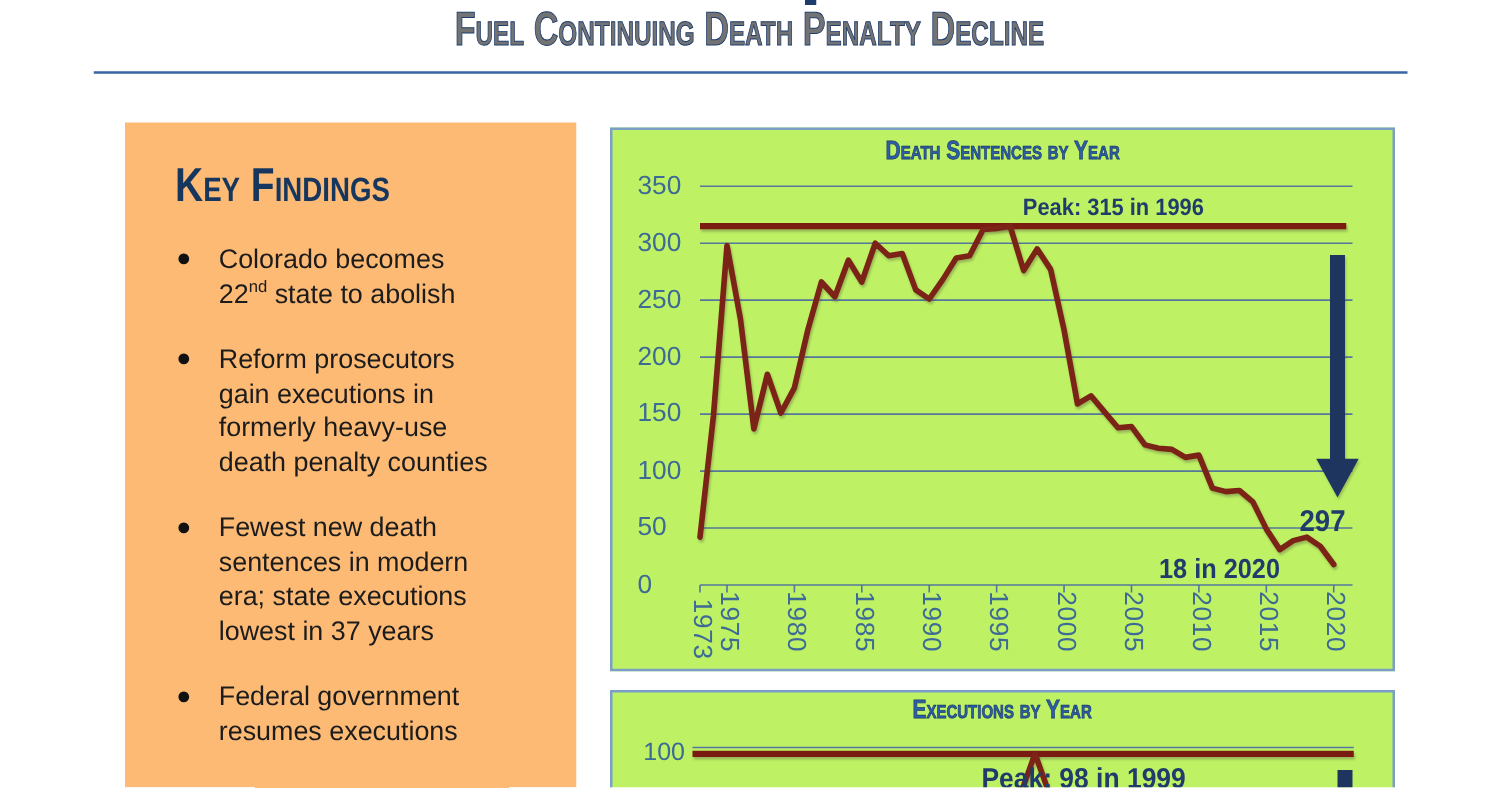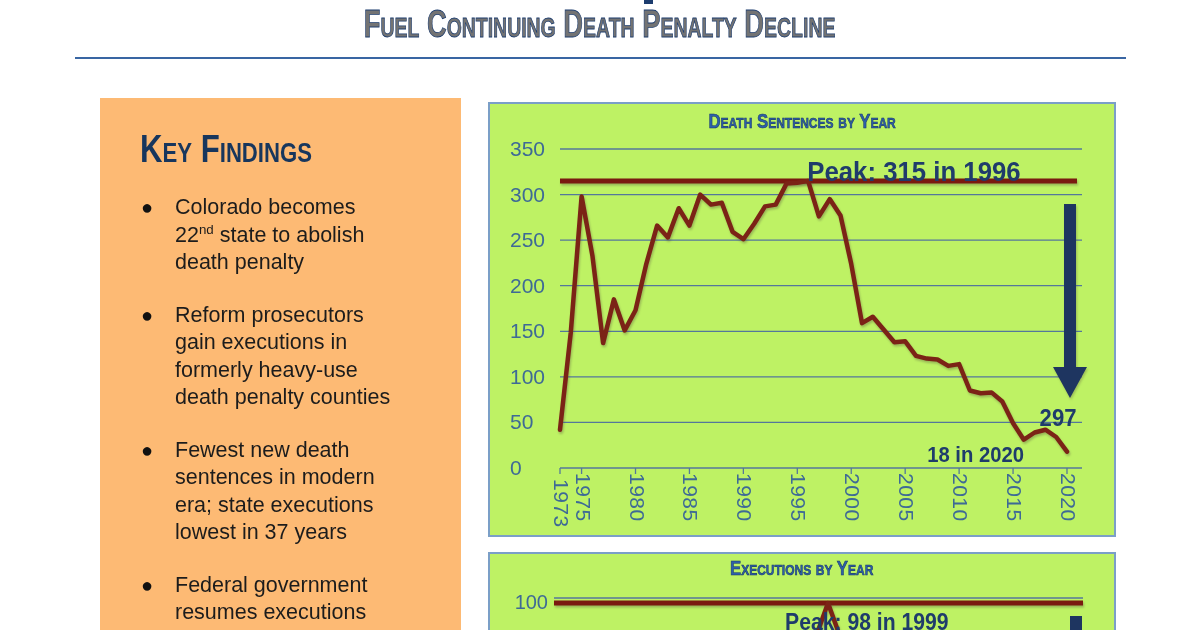--- a/index.html
+++ b/index.html
@@ -36,21 +36,21 @@
   .c-title .cond{display:inline-block;transform:scaleX(0.80);transform-origin:50% 50%;}
   #chart1 .c-title{top:5px;}
   #chart2 .c-title{top:2px;}
 
   .axis-label{position:absolute;color:#3e6a96;font-size:21px;line-height:22px;}
   .ylab{width:42px;}
   .xlab{writing-mode:vertical-rl;text-orientation:mixed;width:24px;height:62px;letter-spacing:0.5px;}
 
   .anno{position:absolute;font-weight:bold;color:#1f3c6b;white-space:nowrap;}
   .anno .cond{display:inline-block;transform:scaleX(0.92);transform-origin:50% 50%;}
-  .peak-label-1{left:308px;top:52px;width:176px;text-align:left;font-size:28px;}
+  .peak-label-1{left:322px;top:52px;width:176px;text-align:left;font-size:19px;}
   .decline-value{left:548px;top:300px;width:64px;text-align:left;font-size:24px;}
   .latest-label{left:408px;top:338px;width:130px;text-align:right;font-size:22px;}
   .ylab-exec{left:18px;top:37px;width:40px;text-align:right;font-size:20px;color:#3e6a96;font-weight:normal;}
   .peak-label-2{left:288px;top:55px;width:160px;text-align:center;font-size:23px;}
 </style>
 </head>
 <body>
 
 <div class="page">
 
@@ -59,21 +59,20 @@
   <div class="header-rule"></div>
 
   <div class="sidebar">
     <div class="kf-heading"><span class="cond">Key Findings</span></div>
     <div class="bullets" id="bullets">
         <div class="bullet">
           <span class="dot">●</span>
           <div class="btext">
             <div>Colorado becomes</div>
             <div>22<sup>nd</sup> state to abolish</div>
-            <div>death penalty</div>
           </div>
         </div>
         <div class="bullet">
           <span class="dot">●</span>
           <div class="btext">
             <div>Reform prosecutors</div>
             <div>gain executions in</div>
             <div>formerly heavy-use</div>
             <div>death penalty counties</div>
           </div>

